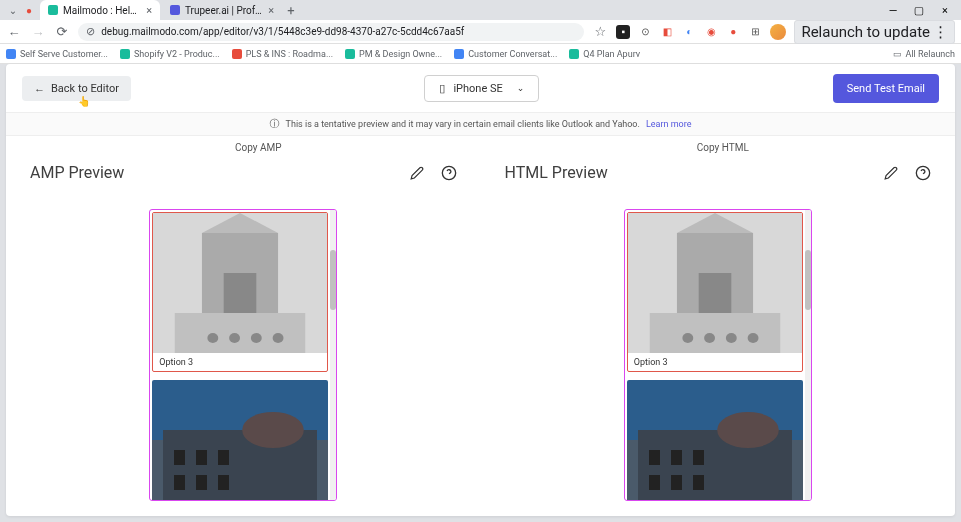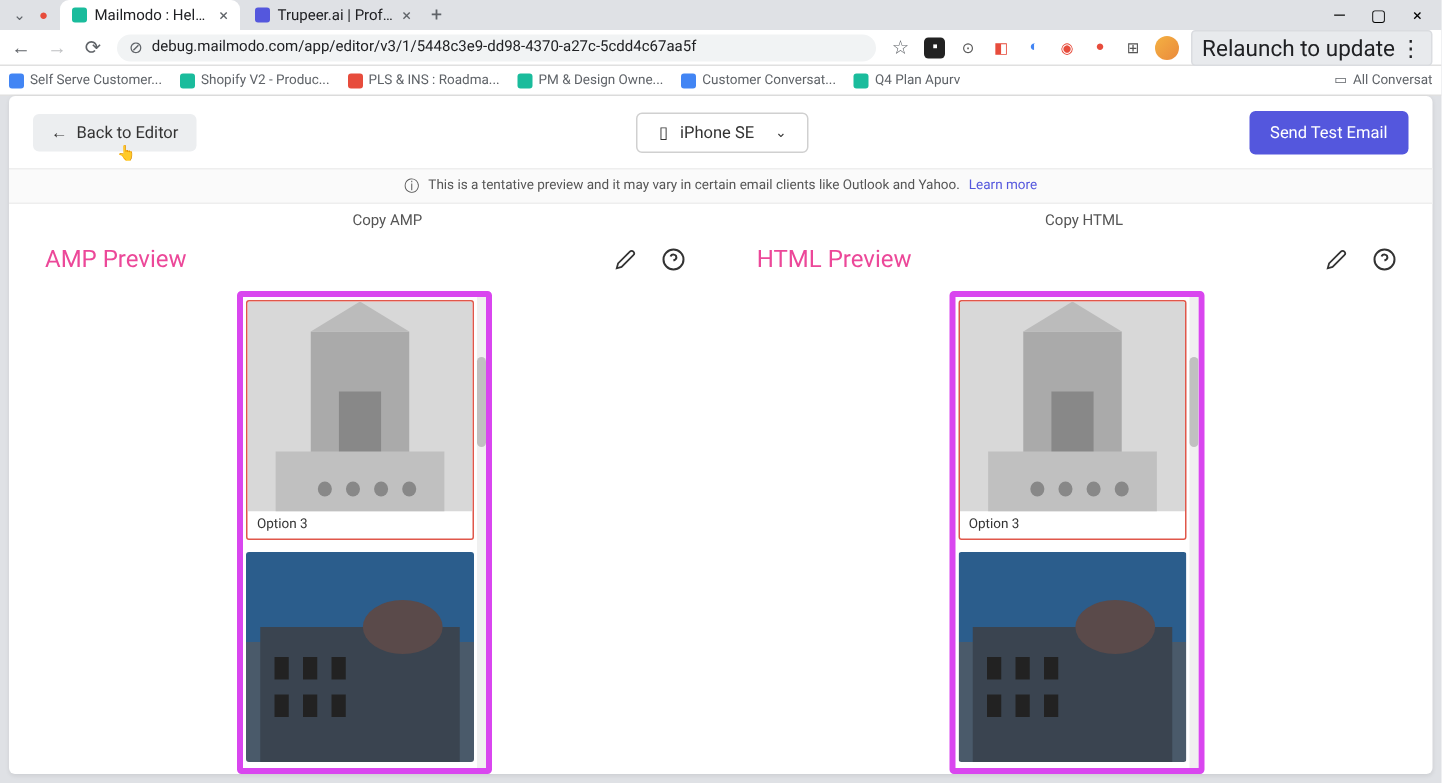--- a/index.html
+++ b/index.html
@@ -44,25 +44,25 @@
     .warning-bar { background: #fafafa; display: flex; align-items: center; justify-content: center; gap: 6px; padding: 4px; font-size: 9px; color: #555; border-top: 1px solid #eee; border-bottom: 1px solid #eee; }
     .warning-icon { font-size: 10px; }
     .learn-more { color: #5457dd; cursor: pointer; }
     
     .copy-row { display: flex; padding-left: 20px; }
     .copy-half { flex: 1; text-align: center; padding: 6px; font-size: 10px; color: #555; }
     
     .preview-row { display: flex; flex: 1; overflow: hidden; }
     .preview-col { flex: 1; display: flex; flex-direction: column; padding: 0 24px; }
     .preview-header { display: flex; align-items: center; padding: 4px 0 12px 0; }
-    .preview-title { font-size: 16px; font-weight: 400; color: #ec4899; }
+    .preview-title { font-size: 16px; font-weight: 400; color: #404040; }
     .preview-actions { margin-left: auto; display: flex; gap: 16px; align-items: center; }
     .action-icon { width: 16px; height: 16px; display: flex; align-items: center; justify-content: center; cursor: pointer; color: #333; }
     
-    .preview-iframe { flex: 1; border: 4px solid #d946ef; border-radius: 3px; display: flex; overflow: hidden; margin: 0 auto; width: 170px; position: relative; }
+    .preview-iframe { flex: 1; border: 1px solid #d946ef; border-radius: 3px; display: flex; overflow: hidden; margin: 15px auto; width: 188px; position: relative; }
     .iframe-content { flex: 1; padding: 2px; overflow: hidden; }
     .iframe-scroll { width: 6px; background: #f0f0f0; position: relative; }
     .scroll-thumb { position: absolute; width: 6px; background: #c0c0c0; border-radius: 3px; }
     
     .image-card { border: 1px solid #e0574a; border-radius: 2px; margin-bottom: 8px; overflow: hidden; }
     .image-card-border2 { border: none; }
     .preview-img { width: 100%; height: 140px; display: block; }
     .option-caption { padding: 4px 6px; font-size: 9px; color: #333; }
     
     .cursor-overlay { position: absolute; top: 96px; left: 78px; font-size: 10px; pointer-events: none; }
@@ -138,21 +138,21 @@
         <span class="bookmark-icon" style="background:#4285f4;"></span>
         <span>Customer Conversat...</span>
       </div>
     <div class="bookmark-item">
         <span class="bookmark-icon" style="background:#1abc9c;"></span>
         <span>Q4 Plan Apurv</span>
       </div>
     <div class="bookmarks-right">
       <div class="bookmark-item">
           <span style="color:#5f6368;">▭</span>
-          <span>All Conversat</span>
+          <span>All Relaunch</span>
         </div>
     </div>
   </div>
 </div>
 
 <div class="app-body">
   <div class="app-toolbar">
     <div class="back-btn">
       <span>←</span>
       <span>Back to Editor</span>

